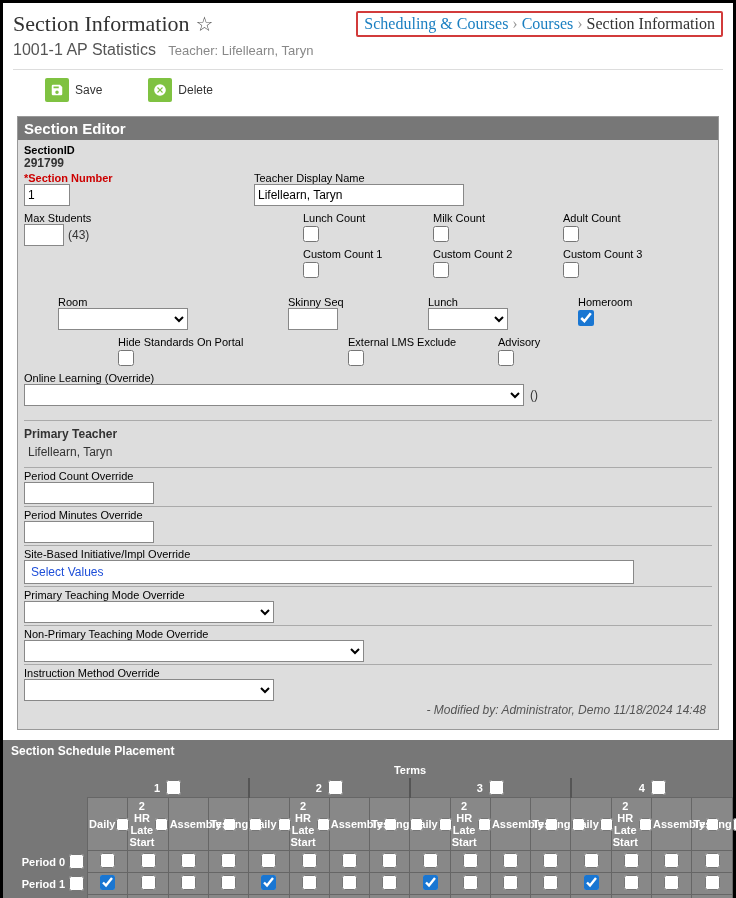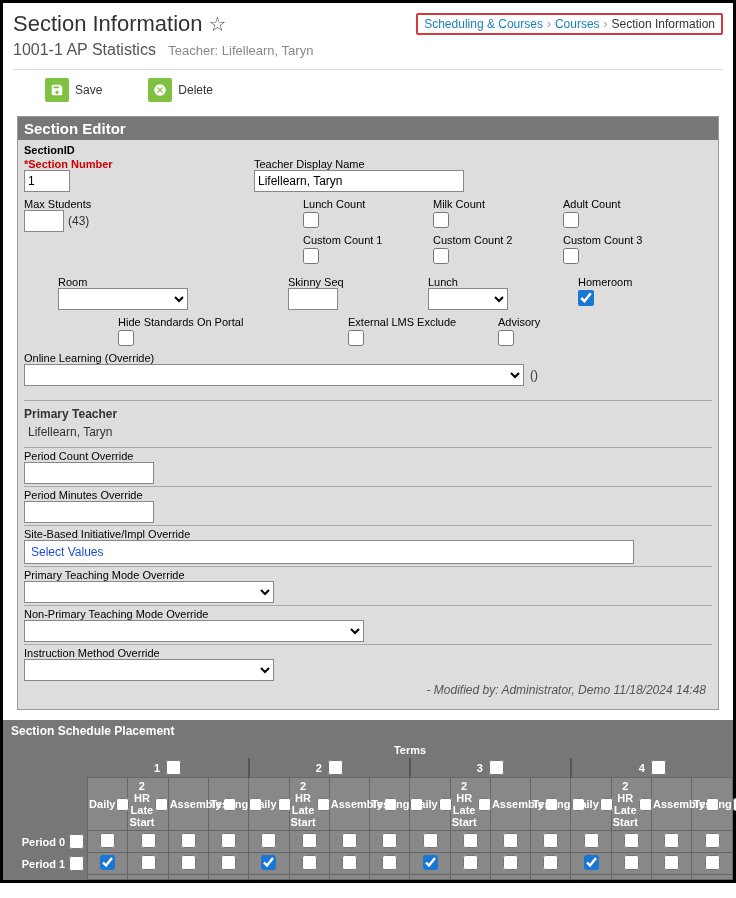--- a/index.html
+++ b/index.html
@@ -6,30 +6,30 @@
   body {
     margin: 0;
     font-family: Arial, Helvetica, sans-serif;
     font-size: 12px;
     color: #333;
     background: #fff;
     width: 736px;
   }
   .frame { border: 3px solid #000; width: 736px; }
   .inner { padding: 8px 10px 0 10px; }
-  .titlebar { display: flex; align-items: center; justify-content: space-between; }
+  .titlebar { display: flex; align-items: center; justify-content: space-between; font-family: Liberation Serif, serif; }
   .title-left { display:flex; align-items:center; gap:6px;}
   .page-title { font-size: 22px; color:#333; }
   .star { font-size: 20px; color:#555; cursor:pointer;}
   .breadcrumb {
     border: 2px solid #d23b3b;
     padding: 2px 6px;
     border-radius:2px;
     display:flex; align-items:center; gap:4px;
-    font-size:12px;
+    font-size:16px;
   }
   .breadcrumb a { color:#1a7fc1; text-decoration:none;}
   .breadcrumb .sep { color:#999;}
   .breadcrumb .current { color:#333;}
   .subtitle { margin-top:4px; font-size:16px; color:#555;}
   .subtitle .teacher { font-size:13px; color:#888; margin-left:8px;}
   .divider { border-top:1px solid #ddd; margin:10px 0 8px 0;}
   .toolbar { display:flex; gap:14px; align-items:center; margin-bottom:14px;}
   .tb-btn { display:flex; align-items:center; gap:6px; cursor:pointer;padding-left:32px;}
   .tb-icon { width:24px;height:24px;background:#7fc241;border-radius:2px; display:flex;align-items:center;justify-content:center;}
@@ -108,20 +108,21 @@
             </svg>
       </span>
       <span>Delete</span>
     </div>
   </div>
 
   <div class="panel">
     <div class="panel-header">Section Editor</div>
     <div class="panel-body">
       <div class="label bold">SectionID</div>
+      <div class="bold">291799</div>
 
       <div class="row" style="gap:20px; margin-top:2px;">
         <div class="cell" style="width:210px;">
           <span class="label req">*Section Number</span>
           <input type="text" style="width: 46px;" value="1">
           <span class="label" style="margin-top:6px;">Max Students</span>
           <div style="display:flex;align-items:center;">
             <input type="text" style="width: 40px;" value="">
             <span class="paren">(43)</span>
           </div>
@@ -153,21 +154,21 @@
                   <input type="checkbox" style="">
                 </div>
             <div class="cell" style="width:100px;">
                   <span class="label">Custom Count 3</span>
                   <input type="checkbox" style="">
                 </div>
           </div>
         </div>
       </div>
 
-      <div class="row" style="gap:20px; margin-top:12px;">
+      <div class="row" style="gap:20px; margin-top:18px;">
         <div class="cell" style="width:210px;">
           <span class="label">Room</span>
           <select style="width:130px"></select>
         </div>
         <div class="cell" style="width:120px;">
           <span class="label">Skinny Seq</span>
           <input type="text" style="width: 50px;">
         </div>
         <div class="cell" style="width:130px;">
           <span class="label">Lunch</span>

